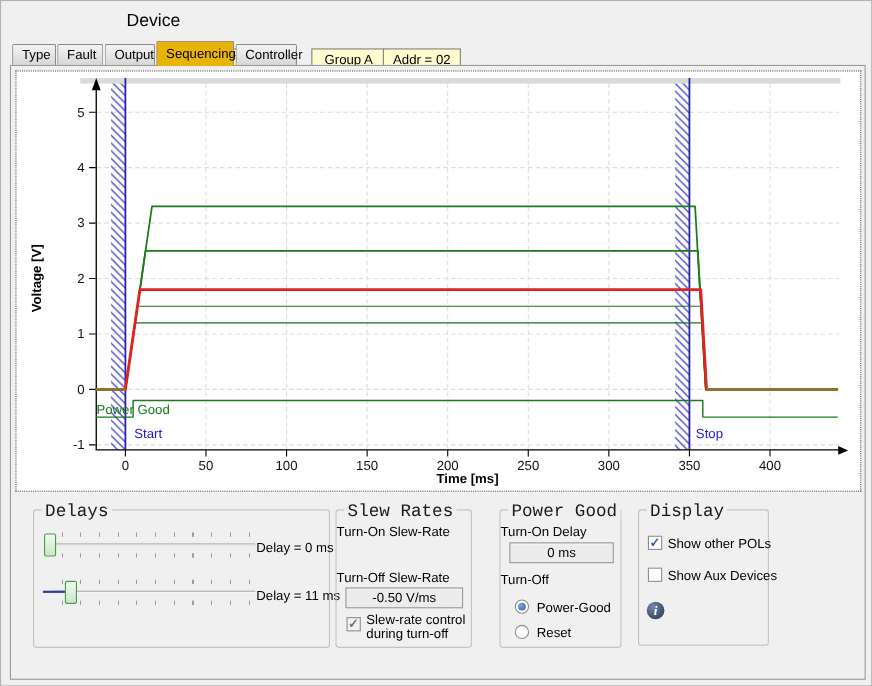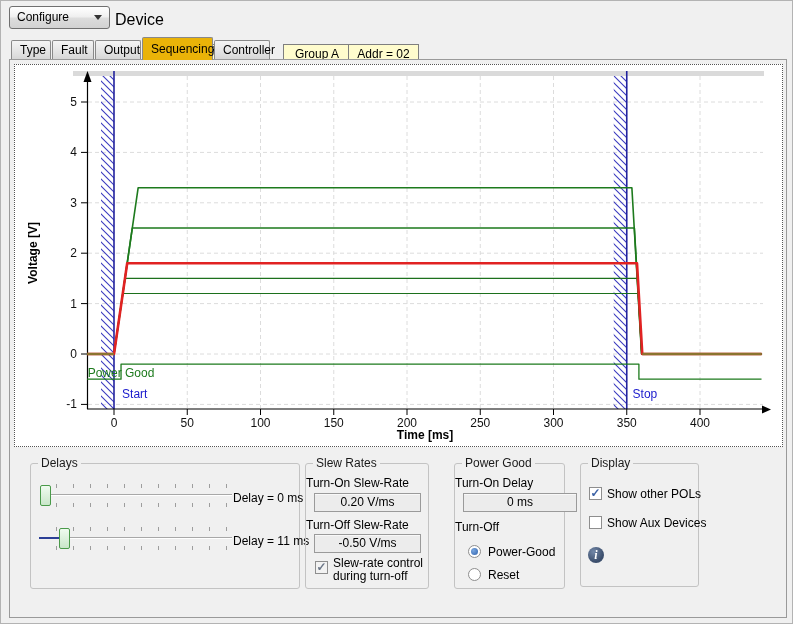--- a/index.html
+++ b/index.html
@@ -52,21 +52,21 @@
     position:absolute; left:4px; top:4px; width:769px; height:383px;
     background:#fff; border:1px dotted #555;
   }
   
   .groupbox {
     position:absolute; top:403px; height:126px;
     border:1px solid #c3c3c3; border-radius:3px;
   }
   .gb-title {
     position:absolute; top:-8px; left:7px; background:#f0f0f0;
-    padding:0 3px; font-size:12px; color:#1a1a1a;
+    padding:0 3px; font-size:16px; color:#1a1a1a;font-family:Liberation Mono, monospace;
   }
   .lbl { position:absolute; white-space:nowrap; }
   .lbl.center { width:100%; text-align:left; left:0; }
   .valuebox {
     position:absolute; height:19px; background:#ececec;
     border:1px solid #9a9a9a; text-align:center; line-height:17px;
     box-shadow:inset 0 1px 0 #f8f8f8;
   }
   
   .slider { position:absolute; width:196px; height:30px; }
@@ -109,24 +109,20 @@
     background:radial-gradient(circle at 35% 30%,#7388a8,#3c4f6d 65%);
     color:#fff; text-align:center; line-height:16px;
     font-family:"Liberation Serif", serif; font-style:italic;
     font-weight:bold; font-size:12px;
   }
 </style>
 </head>
 <body>
 
 <div class="toolbar">
-  <div class="dropdown">
-    <span>Configure</span>
-    <span class="arrow"></span>
-  </div>
   <span class="tb-label" style="left:114px">Device</span>
   <div class="yfield" style="left:156px;width:112px">DP7015</div>
   <div class="yfield" style="left:282px;width:68px">Group A</div>
   <div class="yfield" style="left:347px;width:71px">Addr = 02</div>
 </div>
 
 <div class="tabs">
   <div class="tab" style="left:2px;width:40px">Type</div>
   <div class="tab" style="left:43px;width:42px">Fault</div>
   <div class="tab" style="left:86px;width:46px">Output</div>
@@ -230,31 +226,30 @@
       <div class="sel" style="left:0;width:22px"></div>
       <div class="ticks bot"></div>
       <div class="thumb" style="left:20px"></div>
     </div>
     <span class="lbl" style="left:202px;top:70px">Delay = 11 ms</span>
   </div>
 
   <div class="groupbox" style="left:295px;width:124px">
     <span class="gb-title">Slew Rates</span>
     <span class="lbl center" style="top:12px">Turn-On Slew-Rate</span>
-    <div class="valuebox" style="left:8px;top:29px;width:107px">0.20 V/ms</div>
     <span class="lbl center" style="top:54px">Turn-Off Slew-Rate</span>
     <div class="valuebox" style="left:8px;top:70px;width:107px">-0.50 V/ms</div>
     <span class="checkbox gray" style="left:9px;top:97px">✓</span>
     <span class="wrap-lbl" style="left:27px;top:93px;width:94px">Slew-rate control during turn-off</span>
   </div>
 
   <div class="groupbox" style="left:444px;width:111px">
     <span class="gb-title">Power Good</span>
     <span class="lbl center" style="top:12px">Turn-On Delay</span>
-    <div class="valuebox" style="left:8px;top:29px;width:114px">0 ms</div>
+    <div class="valuebox" style="left:8px;top:29px;width:95px">0 ms</div>
     <span class="lbl center" style="top:56px">Turn-Off</span>
     <span class="radio selected" style="left:13px;top:81px"></span>
     <span class="lbl" style="left:33px;top:81px">Power-Good</span>
     <span class="radio" style="left:13px;top:104px"></span>
     <span class="lbl" style="left:33px;top:104px">Reset</span>
   </div>
 
   <div class="groupbox" style="left:570px;width:119px;height:124px">
     <span class="gb-title">Display</span>
     <span class="checkbox" style="left:8px;top:23px">✓</span>

